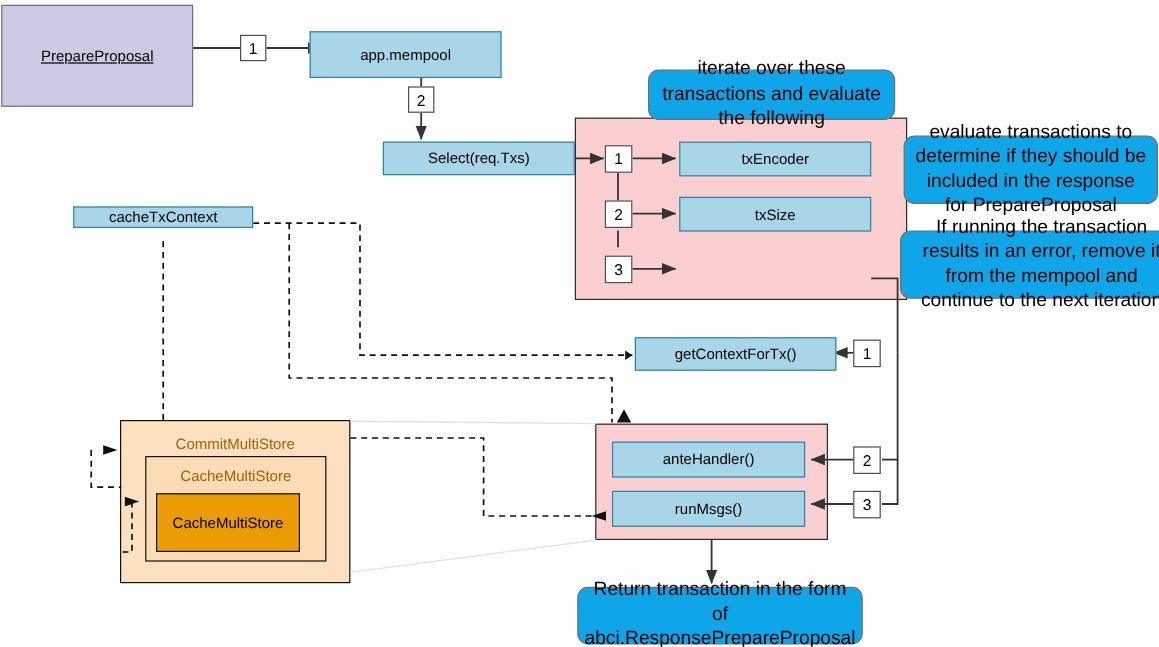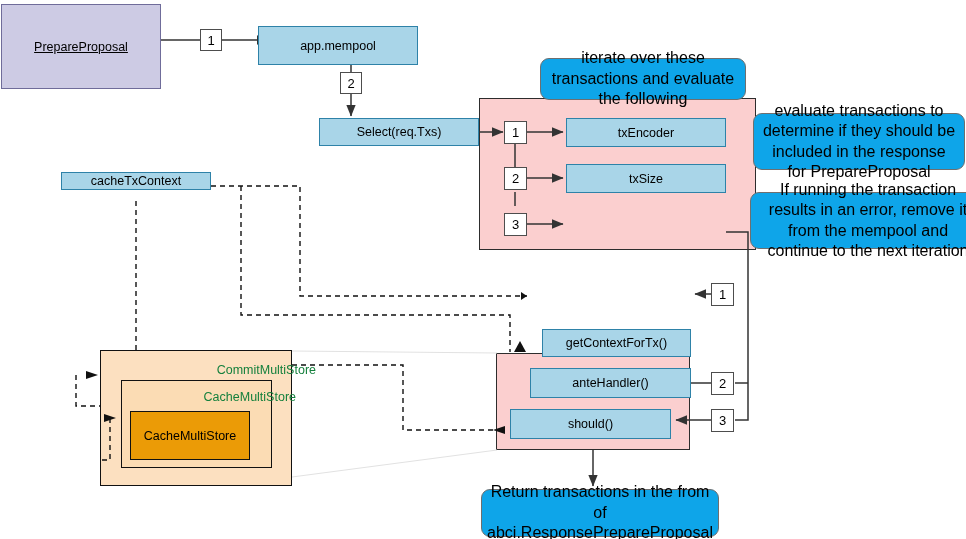--- a/index.html
+++ b/index.html
@@ -13,21 +13,21 @@
   .purple{background:#cdcbe4;border:1.4px solid #6f6c9a;}
   .pinkgroup{background:#fbcfcf;border:1.3px solid #2d2d2d;z-index:1;}
   .orange-outer{background:#fce0c0;border:1.5px solid #111;z-index:1;}
   .orange-mid{background:#fbdcb4;border:1.5px solid #111;z-index:2;}
   .orange-in{background:#eb9b06;border:1.5px solid #111;z-index:3;}
   .callout{background:#0ea5e9;border:1.3px solid #6f6f6f;border-radius:9px;
            font-size:16px;padding:5px 8px;z-index:4;}
   .badge{position:absolute;background:#fff;border:1.6px solid #4d4d4d;
          display:flex;align-items:center;justify-content:center;
          font-size:13px;color:#000;z-index:6;box-sizing:border-box;}
-  .grouplabel{position:absolute;font-size:12.5px;color:#15803d;text-align:right;z-index:4;padding-left:24px;}
+  .grouplabel{position:absolute;font-size:12.5px;color:#a16207;text-align:center;z-index:4;}
   svg{position:absolute;left:0;top:0;z-index:2;overflow:visible;}
 </style>
 </head>
 <body>
 
 <div id="canvas">
 
   <svg width="966" height="539">
     <defs>
       <marker id="ar" markerWidth="9" markerHeight="9" refX="7.6" refY="3.2" orient="auto" markerUnits="strokeWidth">
@@ -111,33 +111,33 @@
 
   <div class="node blue" style="left:271px;top:118px;width:160px;height:28px;margin-left:48px;">Select(req.Txs)</div>
 
   <div class="node blue" style="left:61px;top:172px;width:150px;height:18px;">cacheTxContext</div>
 
   <div class="node blue" style="left:566px;top:118px;width:160px;height:29px;">txEncoder</div>
 
   <div class="node blue" style="left:566px;top:164px;width:160px;height:29px;">txSize</div>
 
 
-  <div class="node blue" style="left:542px;top:281px;width:149px;height:28px;margin-top:48px;">getContextForTx()</div>
+  <div class="node blue" style="left:529px;top:281px;width:168px;height:28px;">getContextForTx()</div>
 
-  <div class="node blue" style="left:530px;top:368px;width:161px;height:30px;">anteHandler()</div>
+  <div class="node blue" style="left:510px;top:368px;width:161px;height:30px;">anteHandler()</div>
 
-  <div class="node blue" style="left:510px;top:409px;width:161px;height:30px;">should()</div>
+  <div class="node blue" style="left:510px;top:409px;width:161px;height:30px;">runMsgs()</div>
 
   <div class="node callout" style="left:540px;top:58px;width:206px;height:42px;">iterate over these transactions and evaluate the following</div>
 
   <div class="node callout" style="left:753px;top:113px;width:212px;height:57px;">evaluate transactions to determine if they should be included in the response for PrepareProposal</div>
 
   <div class="node callout" style="left:750px;top:192px;width:236px;height:57px;">If running the transaction results in an error, remove it from the mempool and continue to the next iteration</div>
 
-  <div class="node callout" style="left:481px;top:489px;width:238px;height:48px;">Return transactions in the from of abci.ResponsePrepareProposal</div>
+  <div class="node callout" style="left:481px;top:489px;width:238px;height:48px;">Return transaction in the form of abci.ResponsePrepareProposal</div>
 
   <div class="badge" style="left:200px;top:29px;width:22px;height:22px;">1</div>
   <div class="badge" style="left:340px;top:72px;width:22px;height:22px;">2</div>
   <div class="badge" style="left:504px;top:121px;width:23px;height:23px;">1</div>
   <div class="badge" style="left:504px;top:167px;width:23px;height:23px;">2</div>
   <div class="badge" style="left:504px;top:213px;width:23px;height:23px;">3</div>
   <div class="badge" style="left:711px;top:283px;width:23px;height:23px;">1</div>
   <div class="badge" style="left:711px;top:372px;width:23px;height:23px;">2</div>
   <div class="badge" style="left:711px;top:409px;width:23px;height:23px;">3</div>
 

